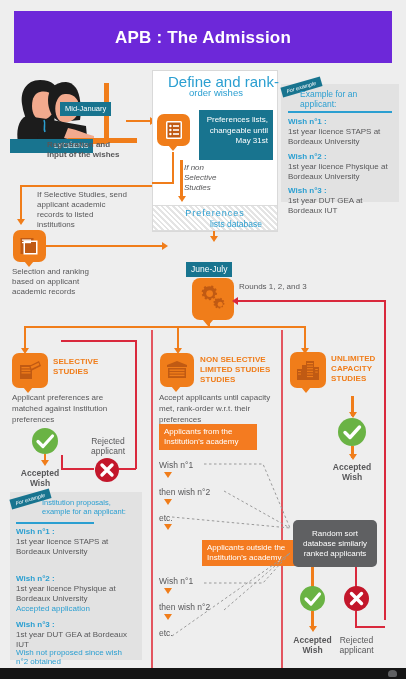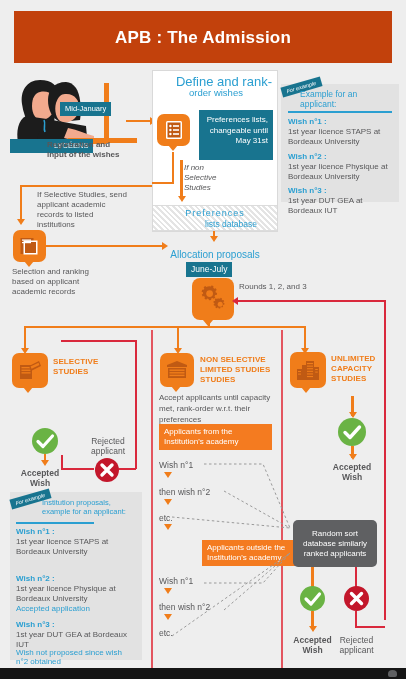--- a/index.html
+++ b/index.html
@@ -14,21 +14,21 @@
     height: 679px;
     background: #eeeeee;
     overflow: hidden;
   }
 
   
   .header {
     position: absolute;
     left: 14px; top: 11px;
     width: 378px; height: 52px;
-    background: #c2410c;
+    background: #6d28d9;
     color: #ffffff;
     display: flex; align-items: center; justify-content: center;
     text-align: center;
     font-weight: bold;
     font-size: 17px;
     line-height: 21px;
     letter-spacing: .2px;
   }
 
   
@@ -203,21 +203,21 @@
   <div class="chip" style="left:10px; top:139px;padding-left:44px;">LYCÉENS</div>
 
   <div class="txt txt-b" style="left:47px; top:140px; width:80px;">Registration and</div>
   <div class="txt txt-b" style="left:47px; top:150px; width:86px;">input of the wishes</div>
 
   <div class="ln" style="left:126px; top:120px; width:25px; height:2px;"></div>
   <div class="arw arw-r" style="left:150px; top:117px;"></div>
 
   <div class="panel-white" style="left:152px; top:70px; width:126px; height:162px;">
   </div>
-  <div class="txt blue" style="left:160px; top:76px; width:112px; font-size:13px; line-height:11px; text-align:right;">Define and rank-</div>
+  <div class="txt blue" style="left:168px; top:76px; width:112px; font-size:15px; line-height:11px; text-align:left;">Define and rank-</div>
   <div class="txt blue" style="left:160px; top:87px; width:112px; font-size:9.5px; line-height:11px; text-align:center;">order wishes</div>
 
   <div class="tile" style="left:157px; top:114px; width:33px; height:32px;">
     <svg width="20" height="20" viewBox="0 0 20 20">
       <rect x="2" y="1" width="16" height="18" rx="1.5" fill="#ffffff"></rect>
       <rect x="3.5" y="2.5" width="13" height="15" fill="#c05a13"></rect>
       <circle cx="6.4" cy="6" r="1.2" fill="#ffffff"></circle>
       <circle cx="6.4" cy="10" r="1.2" fill="#ffffff"></circle>
       <circle cx="6.4" cy="14" r="1.2" fill="#ffffff"></circle>
       <rect x="9" y="5.2" width="6" height="1.6" fill="#ffffff"></rect>
@@ -231,21 +231,21 @@
   <div class="ln" style="left:172px; top:152px; width:2px; height:32px;"></div>
   <div class="ln" style="left:152px; top:182px; width:22px; height:2px;"></div>
 
   <div class="ln" style="left:180px; top:160px; width:3px; height:38px;"></div>
   <div class="arw arw-d" style="left:178px; top:196px;"></div>
 
   <div class="txt" style="left:184px; top:163px; width:40px;font-style:italic;">If non Selective Studies</div>
 
   <div class="hatch" style="left:153px; top:205px; width:124px; height:26px;"></div>
   <div class="txt blue" style="left:160px; top:208px; width:110px; font-size:9px; line-height:11px; text-align:center; letter-spacing:1px;">Preferences</div>
-  <div class="txt blue" style="left:176px; top:219px; width:110px; font-size:8.5px; line-height:10px; text-align:center;">lists database</div>
+  <div class="txt blue" style="left:152px; top:219px; width:110px; font-size:8.5px; line-height:10px; text-align:right;">lists database</div>
 
   <div class="example-box" style="left:281px; top:84px; width:118px; height:118px;"></div>
   <div class="ribbon" style="left:281px; top:82px;">For example</div>
   <div class="txt blue" style="left:300px; top:89px; width:95px; font-size:8.5px; line-height:10px;">Example for an applicant:</div>
   <div class="example-rule" style="left:288px; top:111px; width:104px;"></div>
 
   <div class="txt blue txt-b" style="left:288px; top:117px;">Wish n°1 :</div>
   <div class="txt" style="left:288px; top:127px; width:106px;">1st year licence STAPS at Bordeaux University</div>
 
   <div class="txt blue txt-b" style="left:288px; top:152px;">Wish n°2 :</div>
@@ -271,21 +271,20 @@
   </div>
 
   <div class="ln" style="left:46px; top:245px; width:120px; height:2px;"></div>
   <div class="arw arw-r" style="left:162px; top:242px;"></div>
 
   <div class="txt" style="left:12px; top:267px; width:100px;">Selection and ranking based on applicant academic records</div>
 
   <div class="ln" style="left:213px; top:231px; width:2px; height:8px;"></div>
   <div class="arw arw-d" style="left:210px; top:236px;"></div>
 
-  <div class="txt blue" style="left:155px; top:249px; width:120px; font-size:10px; line-height:12px; text-align:center;">Allocation proposals</div>
   <div class="chip" style="left:186px; top:262px; font-size:8.5px;">June-July</div>
 
   <div class="tile" style="left:192px; top:278px; width:42px; height:42px; border-radius:8px;">
     <svg width="30" height="30" viewBox="0 0 30 30">
       <g fill="#c05a13">
         <path d="M11.5 2.2l1.4.3.9-1.2 1.8 1.1-.4 1.4 1.1 1 1.4-.5 1 1.8-1.2.9.2 1.4 1.4.5-.4 2-1.5.1-.7 1.2.8 1.2-1.5 1.4-1.3-.8-1.3.6-.1 1.5-2 .2-.6-1.4-1.4-.3-1 1.1-1.7-1.1.5-1.4-.9-1.1-1.4.3-.8-1.9 1.3-.8-.1-1.4-1.4-.6.5-2 1.5.1.7-1.2-.7-1.3 1.6-1.3 1.2.9 1.3-.5z"></path>
         <circle cx="11.6" cy="9.6" r="3.4" fill="#f07d1a"></circle>
         <path d="M21 14.5l1 .2.7-.9 1.3.8-.3 1 .8.7 1-.3.7 1.3-.9.6.2 1 1 .4-.3 1.4-1.1.1-.5.9.6.9-1.1 1-.9-.6-.9.4-.1 1.1-1.4.1-.5-1-1-.2-.7.8-1.2-.8.3-1-.6-.8-1 .2-.6-1.3.9-.6v-1l-1-.4.3-1.5 1.1.1.5-.9-.5-.9 1.1-1 .9.6.9-.3z"></path>
         <circle cx="22.2" cy="20.2" r="2.5" fill="#f07d1a"></circle>
       </g>
@@ -318,20 +317,21 @@
       <rect x="3.5" y="7" width="9" height="1.3" fill="#f07d1a"></rect>
       <rect x="3.5" y="9.6" width="9" height="1.3" fill="#f07d1a"></rect>
       <rect x="3.5" y="12.2" width="9" height="1.3" fill="#f07d1a"></rect>
       <path d="M11 6 L21 1 L23 6 L13 11 Z" fill="#c05a13"></path>
       <path d="M12.6 6.6 L20.5 2.8 L21.4 5 L13.6 8.8 Z" fill="#f07d1a"></path>
     </svg>
   </div>
   <div class="branch-title" style="left:53px; top:357px; width:70px;">SELECTIVE</div>
   <div class="branch-title" style="left:53px; top:367px; width:70px;">STUDIES</div>
 
+  <div class="txt" style="left:12px; top:392px; width:120px; line-height:11px;">Applicant preferences are matched against Institution preferences</div>
 
   <div class="mark mark-ok" style="left:32px; top:428px; width:26px; height:26px;">
     <svg width="26" height="26" viewBox="0 0 26 26">
         <path d="M6 13.5 L11 18.5 L20.5 8" stroke="#ffffff" stroke-width="3.2" fill="none" stroke-linecap="round" stroke-linejoin="round"></path>
       </svg>
   </div>
   <div class="ln" style="left:44px; top:454px; width:2px; height:9px;"></div>
   <div class="arw arw-d" style="left:41px; top:460px;"></div>
   <div class="txt txt-b" style="left:10px; top:468px; width:60px; text-align:center; font-size:8.5px;">Accepted</div>
   <div class="txt txt-b" style="left:10px; top:478px; width:60px; text-align:center; font-size:8.5px;">Wish</div>
@@ -376,21 +376,21 @@
       <rect x="3.5" y="12.1" width="15" height="1.4" fill="#f07d1a"></rect>
       <rect x="3.5" y="14.7" width="15" height="1.4" fill="#f07d1a"></rect>
     </svg>
   </div>
   <div class="branch-title" style="left:200px; top:355px; width:80px;">NON SELECTIVE</div>
   <div class="branch-title" style="left:200px; top:365px; width:80px;">LIMITED STUDIES</div>
   <div class="branch-title" style="left:200px; top:375px; width:80px;">STUDIES</div>
 
   <div class="txt" style="left:159px; top:392px; width:118px; line-height:11px;">Accept applicants until capacity met, rank-order w.r.t. their preferences</div>
 
-  <div class="orange-bar" style="left:159px; top:424px; width:113px;">Applicants from the Institution's academy</div>
+  <div class="orange-bar" style="left:159px; top:424px; width:98px;">Applicants from the Institution's academy</div>
 
   <div class="txt" style="left:159px; top:460px; font-size:8.5px;">Wish n°1</div>
   <div class="arw arw-d" style="left:164px; top:472px;"></div>
   <div class="txt" style="left:159px; top:487px; font-size:8.5px;">then wish n°2</div>
   <div class="arw arw-d" style="left:164px; top:499px;"></div>
   <div class="txt" style="left:159px; top:513px; font-size:8.5px;">etc.</div>
   <div class="arw arw-d" style="left:164px; top:524px;"></div>
 
   <div class="orange-bar" style="left:159px; top:540px; width:113px;margin-left:43px;">Applicants outside the Institution's academy</div>
 

